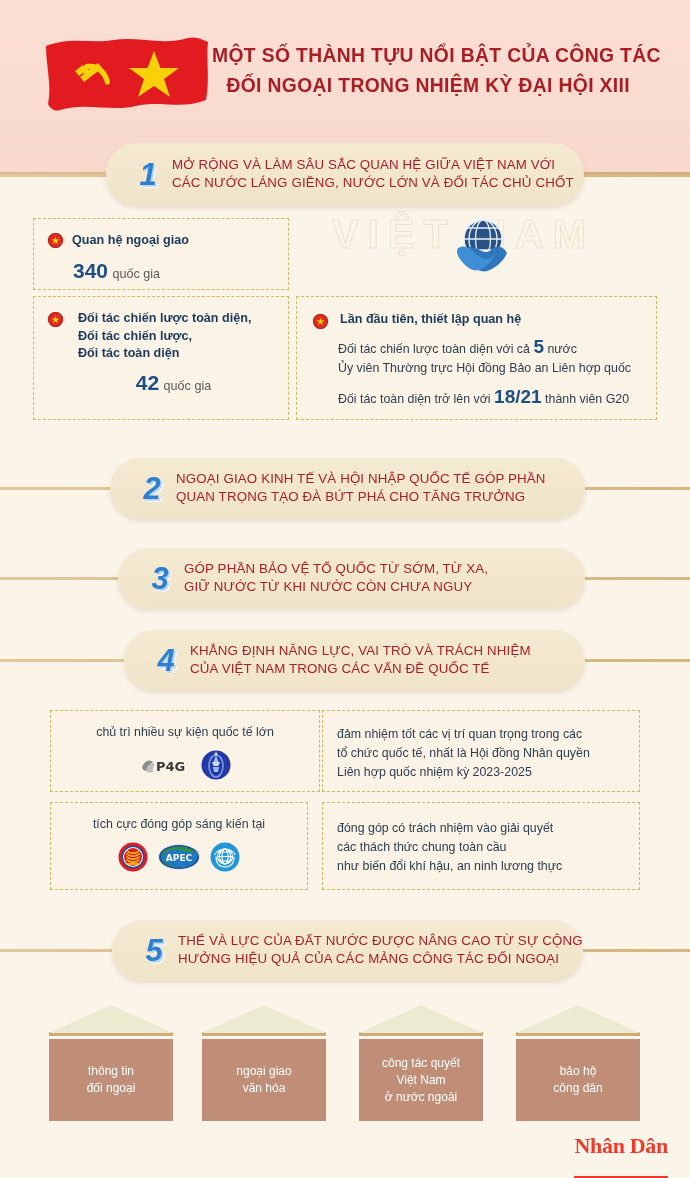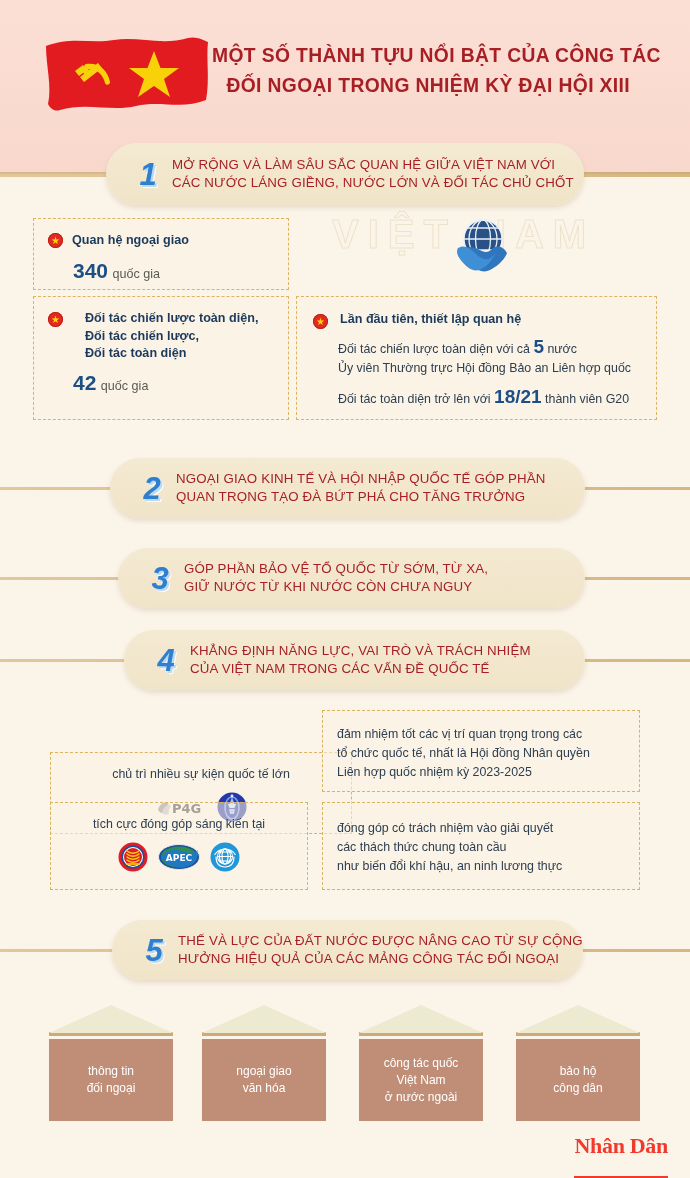--- a/index.html
+++ b/index.html
@@ -202,29 +202,29 @@
       <span class="star"></span>
       <span class="lbl-bold">Quan hệ ngoại giao</span>
     </div>
     <div style="margin-top:10px; margin-left:25px;">
       <span class="big-num">340</span>
       <span class="unit">quốc gia</span>
     </div>
   </div>
 
   <div class="dbox" style="left:33px; top:296px; width:256px; height:124px; padding:13px 14px;">
-    <div class="row" style="gap:22px;">
+    <div class="row" style="gap:15px;">
       <span class="star" style="margin-top:2px"></span>
       <span class="lbl-bold">
         <div>Đối tác chiến lược toàn diện,</div>
         <div>Đối tác chiến lược,</div>
         <div>Đối tác toàn diện</div>
       </span>
     </div>
-    <div style="margin-top:9px; margin-left:25px;">
+    <div style="margin-top:9px; margin-left:25px;text-align:center;">
       <span class="big-num">42</span>
       <span class="unit">quốc gia</span>
     </div>
   </div>
 
   <div class="dbox" style="left:296px; top:296px; width:361px; height:124px; padding:14px 16px;">
     <div class="row" style="gap:12px; align-items:flex-end;">
       <span class="star"></span>
       <span class="lbl-bold">Lần đầu tiên, thiết lập quan hệ</span>
     </div>
@@ -263,21 +263,21 @@
 
   <div class="rule" style="top:659px"></div>
   <div class="pill" style="left:124px; top:630px; width:461px; height:60px;">
     <span class="pill-num">4</span>
     <span class="pill-text">
       <div>KHẲNG ĐỊNH NĂNG LỰC, VAI TRÒ VÀ TRÁCH NHIỆM</div>
       <div>CỦA VIỆT NAM TRONG CÁC VẤN ĐỀ QUỐC TẾ</div>
     </span>
   </div>
 
-  <div class="dbox" style="left:50px; top:752px; width:302px; height:82px; padding:12px 10px;">
+  <div class="dbox" style="left:50px; top:710px; width:270px; height:82px; padding:12px 10px;">
     <div class="body-txt" style="text-align:center">chủ trì nhiều sự kiện quốc tế lớn</div>
     <div class="logos">
       <span class="logo-p4g">
         <svg viewBox="0 0 52 24">
           <path d="M3 14 C6 7 11 6 14 9 C11 11 10 14 11 17 C7 19 4 18 3 14 Z" fill="#8e8e8e"></path>
           <path d="M7 17 C9 11 13 9 16 11 C14 14 13 17 14 19 C11 20 8 20 7 17 Z" fill="#bfbfbf"></path>
           <text x="17" y="18" font-family="DejaVu Sans, sans-serif" font-size="13" font-weight="bold" fill="#3a3a3a">P4G</text>
         </svg>
       </span>
       <span class="logo">
@@ -385,21 +385,21 @@
       <div>văn hóa</div>
     </div>
   </div>
 
   <div class="pillar" style="left:359px; top:1005px;">
     <svg class="roof" viewBox="0 0 124 28">
       <path d="M0 28 L62 0 L124 28 Z" fill="#ecead0"></path>
     </svg>
     <div class="band"></div>
     <div class="body">
-      <div>công tác quốc</div>
+      <div>công tác quyết</div>
       <div>Việt Nam</div>
       <div>ở nước ngoài</div>
     </div>
   </div>
 
   <div class="pillar" style="left:516px; top:1005px;">
     <svg class="roof" viewBox="0 0 124 28">
       <path d="M0 28 L62 0 L124 28 Z" fill="#ecead0"></path>
     </svg>
     <div class="band"></div>

